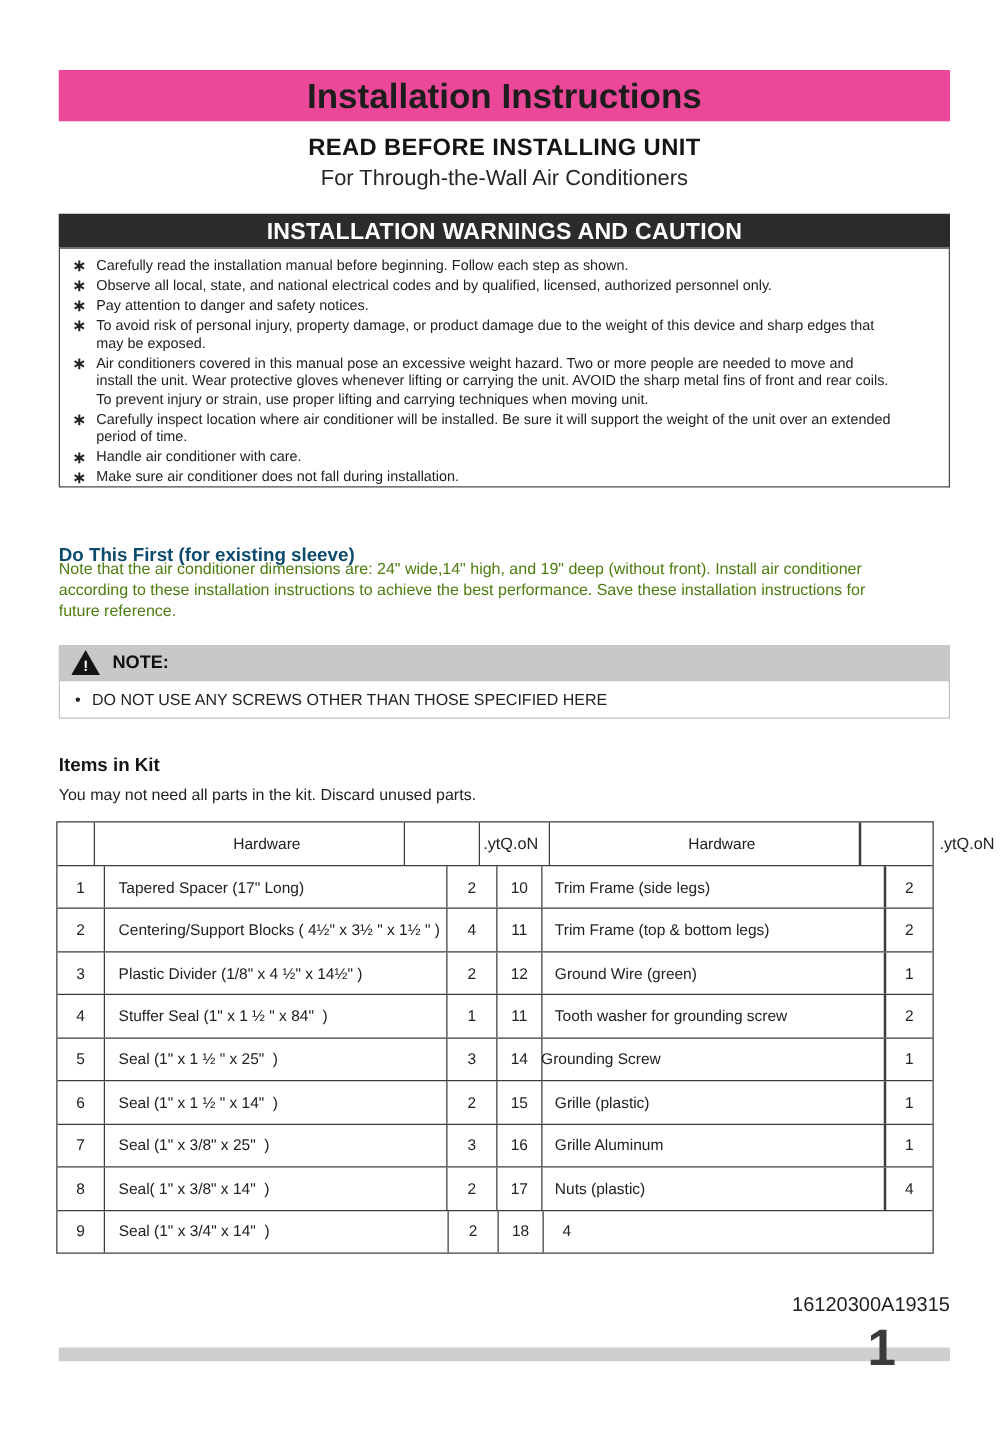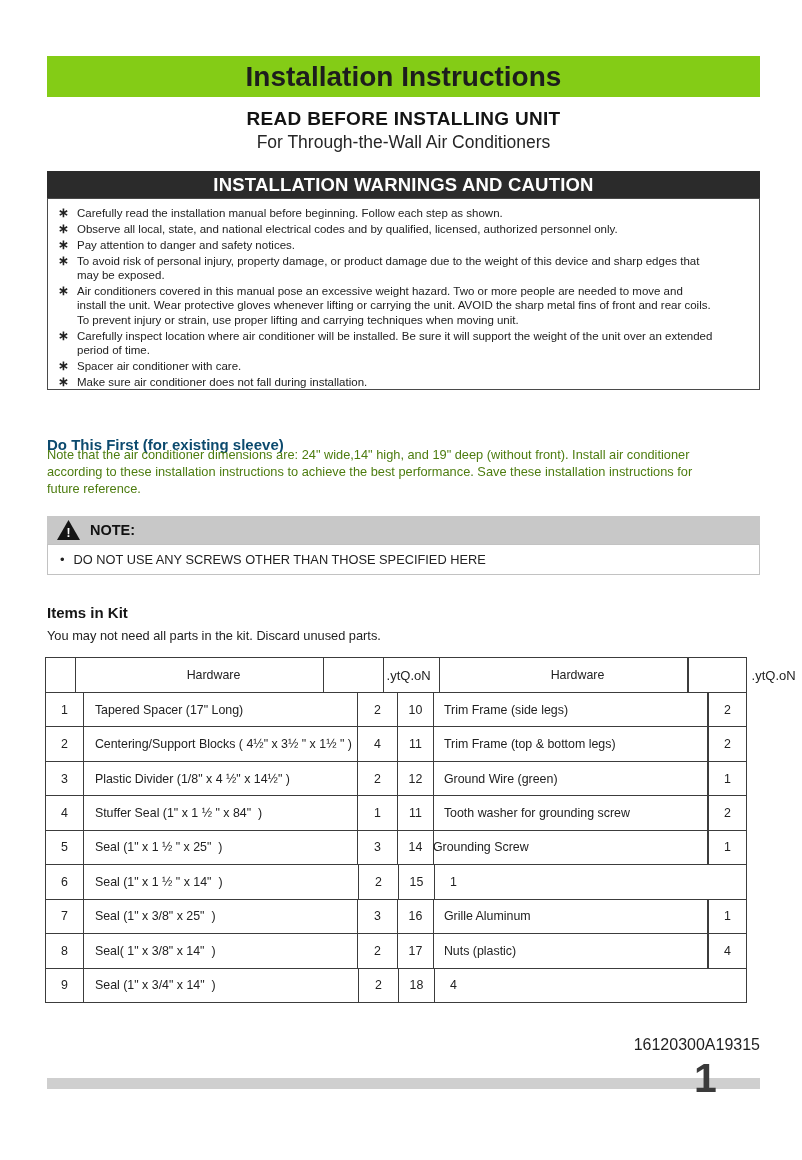--- a/index.html
+++ b/index.html
@@ -1,21 +1,21 @@
 <!DOCTYPE html>
 <html><head>
 <meta charset="utf-8">
 <style>
   html,body{margin:0;padding:0;background:#ffffff;}
   .page{position:relative;width:802px;height:1160px;background:#ffffff;
         font-family:"Liberation Sans",sans-serif;color:#1a1a1a;overflow:hidden;}
   .abs{position:absolute;}
 
   
-  .title-bar{left:47px;top:56px;width:713px;height:41px;background:#84cc16;
+  .title-bar{left:47px;top:56px;width:713px;height:41px;background:#ec4899;
              text-align:center;line-height:41px;font-size:28px;font-weight:bold;color:#1d1d1d;}
   .read-before{left:47px;top:108px;width:713px;text-align:center;
                font-size:19px;font-weight:bold;color:#141414;letter-spacing:.3px;}
   .for-ttw{left:47px;top:132px;width:713px;text-align:center;font-size:17.5px;color:#262626;}
 
   
   .warn-bar{left:47px;top:171px;width:713px;height:27px;background:#2b2b2b;color:#ffffff;
             text-align:center;line-height:27px;font-weight:bold;font-size:18.5px;letter-spacing:.2px;}
   .warn-box{left:47px;top:198px;width:713px;height:192px;border:1px solid #4a4a4a;
             box-sizing:border-box;padding:7px 6px 0 0;}
@@ -89,21 +89,21 @@
         <div class="w-item"><span class="bullet">∗</span><span>Carefully read the installation manual before beginning. Follow each step as shown.</span></div>
         <div class="w-item"><span class="bullet">∗</span><span>Observe all local, state, and national electrical codes and by qualified, licensed, authorized personnel only.</span></div>
         <div class="w-item"><span class="bullet">∗</span><span>Pay attention to danger and safety notices.</span></div>
         <div class="w-item"><span class="bullet">∗</span><span>To avoid risk of personal injury, property damage, or product damage due to the weight of this device and sharp edges that
 may be exposed.</span></div>
         <div class="w-item"><span class="bullet">∗</span><span>Air conditioners covered in this manual pose an excessive weight hazard. Two or more people are needed to move and
 install the unit. Wear protective gloves whenever lifting or carrying the unit. AVOID the sharp metal fins of front and rear coils.
 To prevent injury or strain, use proper lifting and carrying techniques when moving unit.</span></div>
         <div class="w-item"><span class="bullet">∗</span><span>Carefully inspect location where air conditioner will be installed. Be sure it will support the weight of the unit over an extended
 period of time.</span></div>
-        <div class="w-item"><span class="bullet">∗</span><span>Spacer air conditioner with care.</span></div>
+        <div class="w-item"><span class="bullet">∗</span><span>Handle air conditioner with care.</span></div>
         <div class="w-item"><span class="bullet">∗</span><span>Make sure air conditioner does not fall during installation.</span></div>
       </div>
   </div>
 
   <div class="abs dtf-h">Do This First (for existing sleeve)</div>
   <div class="abs dtf-b">Note that the air conditioner dimensions are: 24" wide,14" high, and 19" deep (without front). Install air conditioner
 according to these installation instructions to achieve the best performance. Save these installation instructions for
 future reference.</div>
 
   <div class="abs note-bar">
@@ -248,20 +248,23 @@
           </div>
           <div class="kc c-hw1">
             <span>Seal (1" x 1 ½ " x 14"  )</span>
           </div>
           <div class="kc c-q1">
             <span>2</span>
           </div>
           <div class="kc c-no2">
             <span>15</span>
           </div>
+          <div class="kc c-hw2">
+            <span>Grille (plastic)</span>
+          </div>
           <div class="kc c-q2">
             <span>1</span>
           </div>
         </div>
         <div class="krow">
           <div class="kc c-no1">
             <span>7</span>
           </div>
           <div class="kc c-hw1">
             <span>Seal (1" x 3/8" x 25"  )</span>

